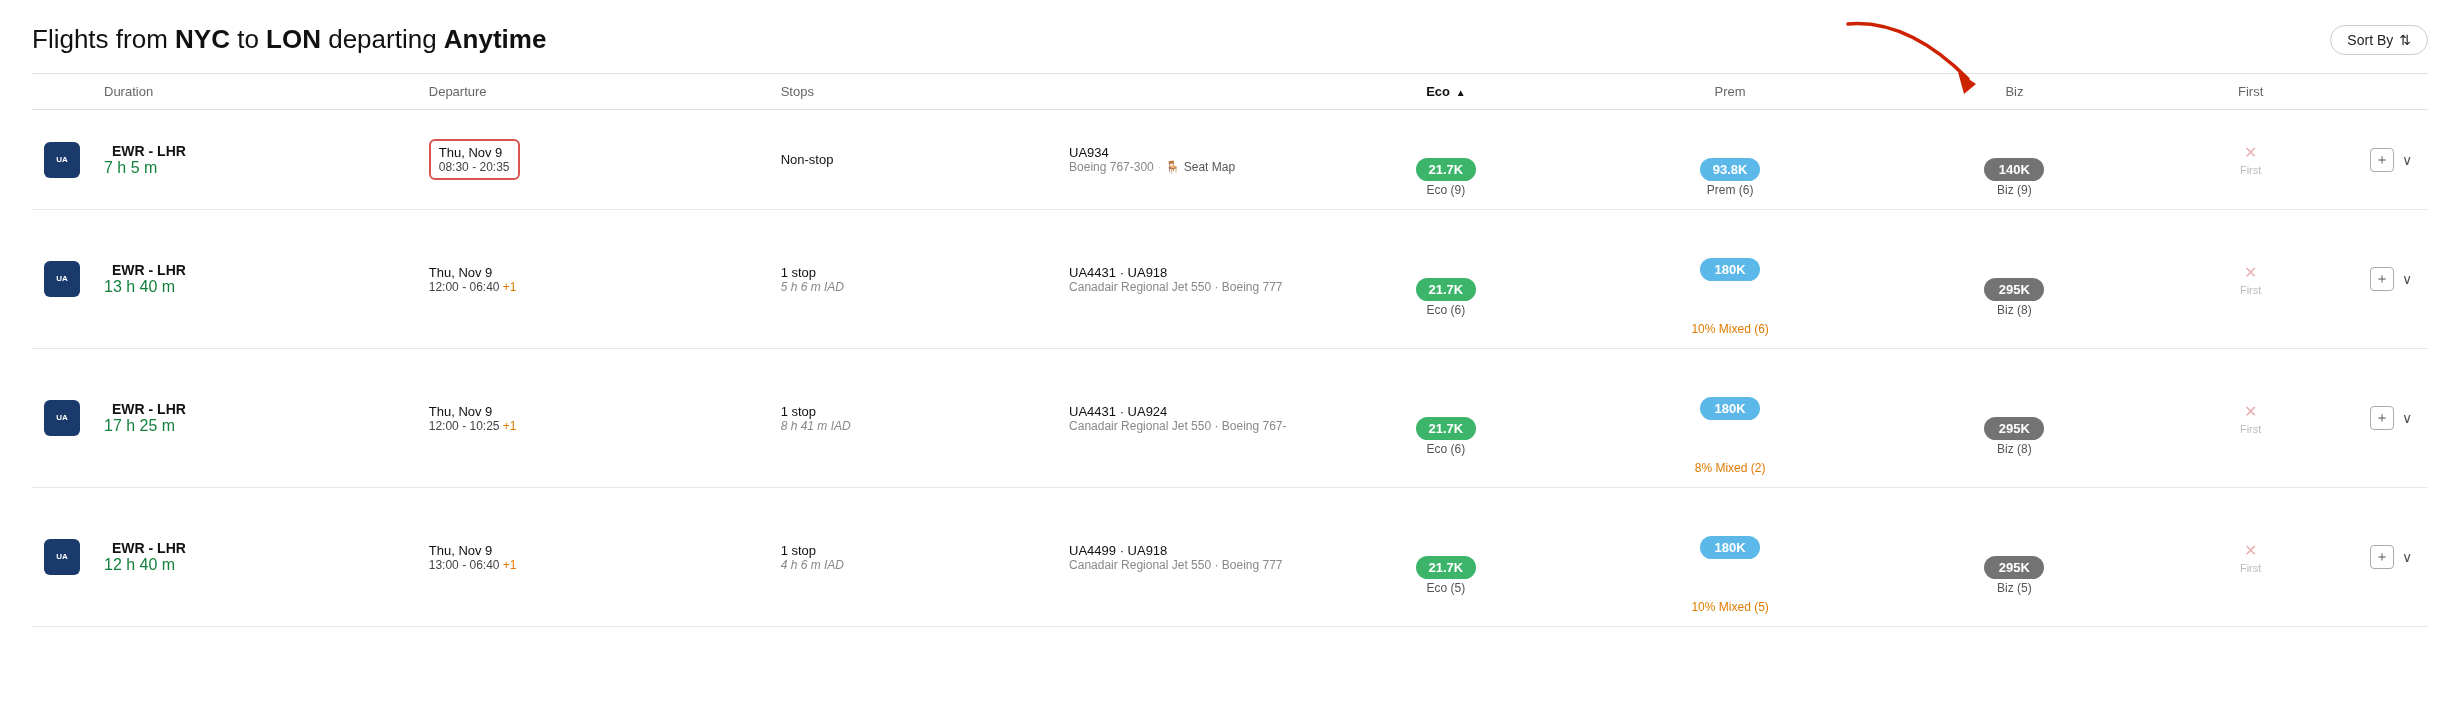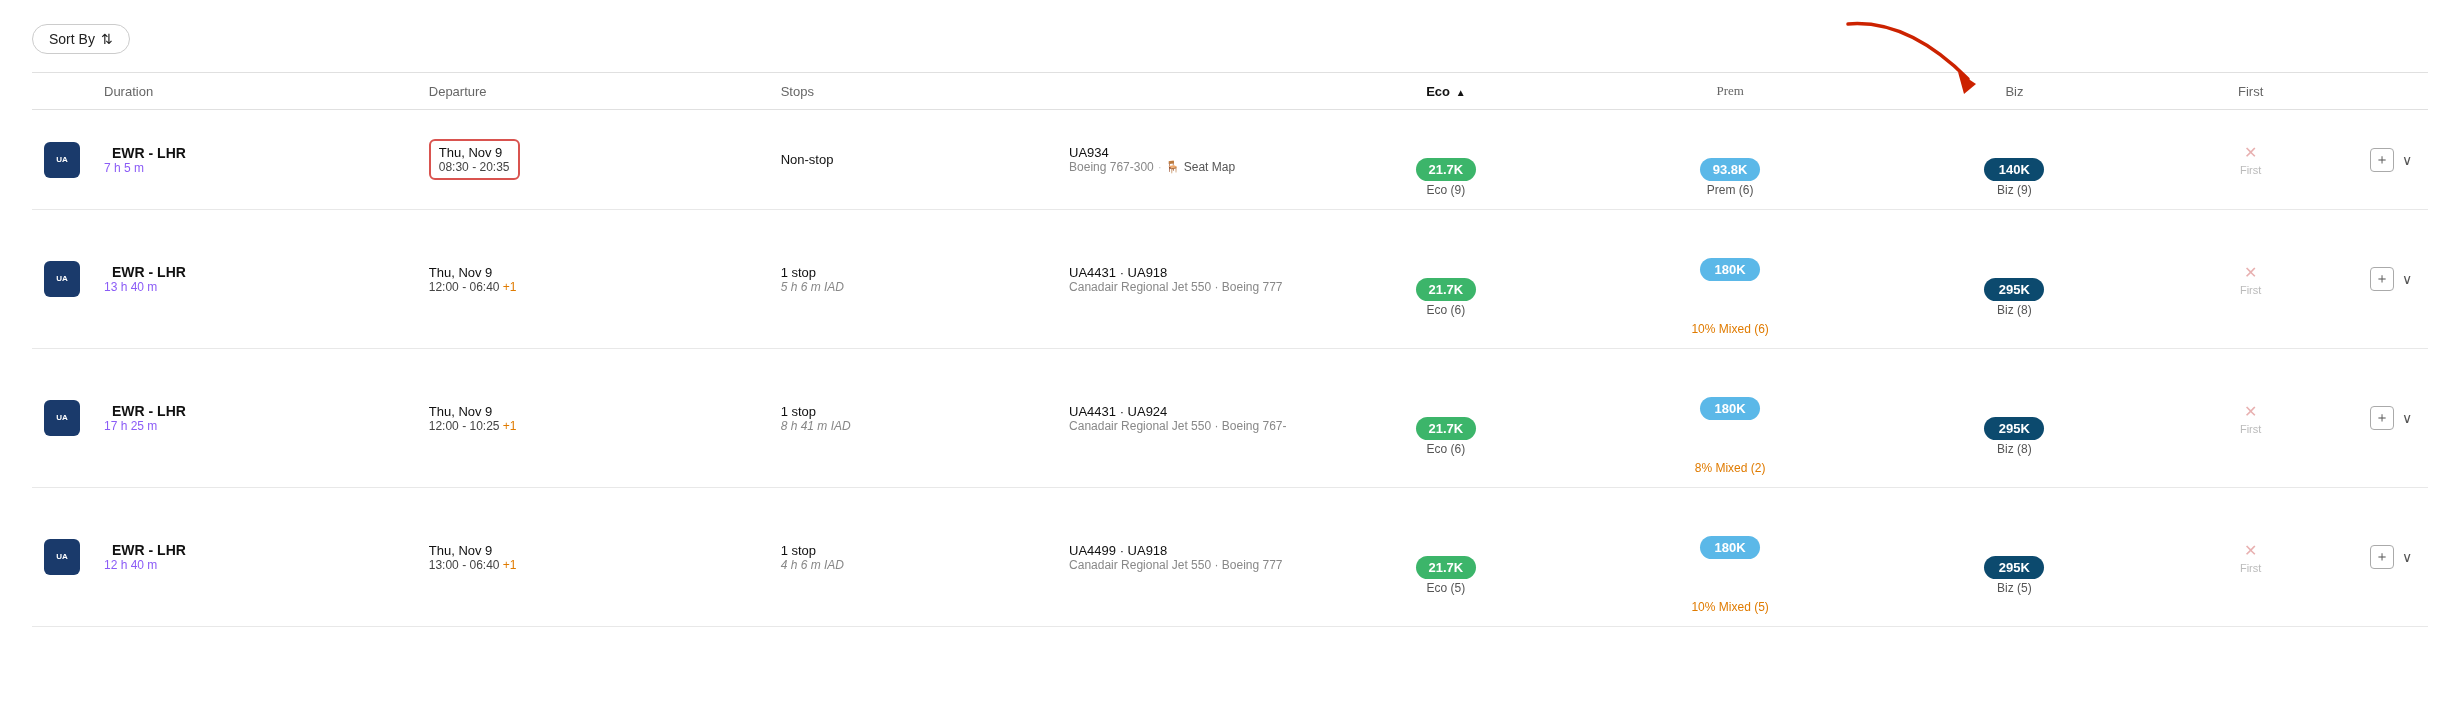--- a/index.html
+++ b/index.html
@@ -99,22 +99,22 @@
       align-items: flex-start;
       gap: 10px;
     }
     .route-info .route-name {
       font-weight: 600;
       font-size: 14px;
       color: #111;
       margin-left: 8px;
     }
     .route-info .route-duration {
-      color: #8b5cf6;
-      font-size: 12px;
+      color: #15803d;
+      font-size: 16px;
     }
 
     
     .departure-highlighted {
       border: 2px solid #d9534f;
       border-radius: 6px;
       padding: 4px 8px;
       display: inline-block;
       color: #111;
     }
@@ -175,21 +175,21 @@
       padding: 4px 10px;
       font-size: 13px;
       font-weight: 700;
       color: #fff;
       min-width: 60px;
       text-align: center;
       margin-top: 36px;
     }
     .price-badge.eco { background: #3cb56a; }
     .price-badge.prem { background: #5bb8e8; }
-    .price-badge.biz { background: #0c4a6e; }
+    .price-badge.biz { background: #737373; }
 
     .price-sub {
       font-size: 12px;
       font-weight: 400;
       color: #555;
       text-align: center;
       margin-top: 2px;
     }
     .price-sub.mixed {
       color: #e07b00;
@@ -245,20 +245,23 @@
     .sort-arrow {
       display: inline-block;
       font-size: 10px;
       margin-left: 2px;
     }
   </style>
 </head>
 <body>
 
 <div class="page-header">
+  <h1 class="page-title">
+    Flights from <strong>NYC</strong> to <strong>LON</strong> departing <strong>Anytime</strong>
+  </h1>
 
   <div class="arrow-container">
     <svg class="arrow-svg" viewBox="0 0 180 90" fill="none" xmlns="http://www.w3.org/2000/svg">
       <path d="M 20 10 Q 80 5 140 65" stroke="#cc2200" stroke-width="3.5" fill="none" stroke-linecap="round"></path>
       <polygon points="130,58 148,70 136,80" fill="#cc2200"></polygon>
     </svg>
   </div>
 
   <button class="sort-btn">
     <span>Sort By</span>
@@ -271,21 +274,21 @@
     <tr>
       <th style="width:50px;"></th>
       <th>Duration</th>
       <th>Departure</th>
       <th>Stops</th>
       <th style="width:260px;"></th>
       <th class="col-eco" style="text-align:center;">
         <span>Eco</span>
         <span class="sort-arrow">▲</span>
       </th>
-      <th style="text-align:center;font-family:Liberation Serif, serif;">Prem</th>
+      <th style="text-align:center;">Prem</th>
       <th style="text-align:center;">Biz</th>
       <th style="text-align:center;">First</th>
       <th style="width:70px;"></th>
     </tr>
   </thead>
   <tbody id="flights-tbody">
 
   <tr>
     <td>
       <div class="route-cell">

